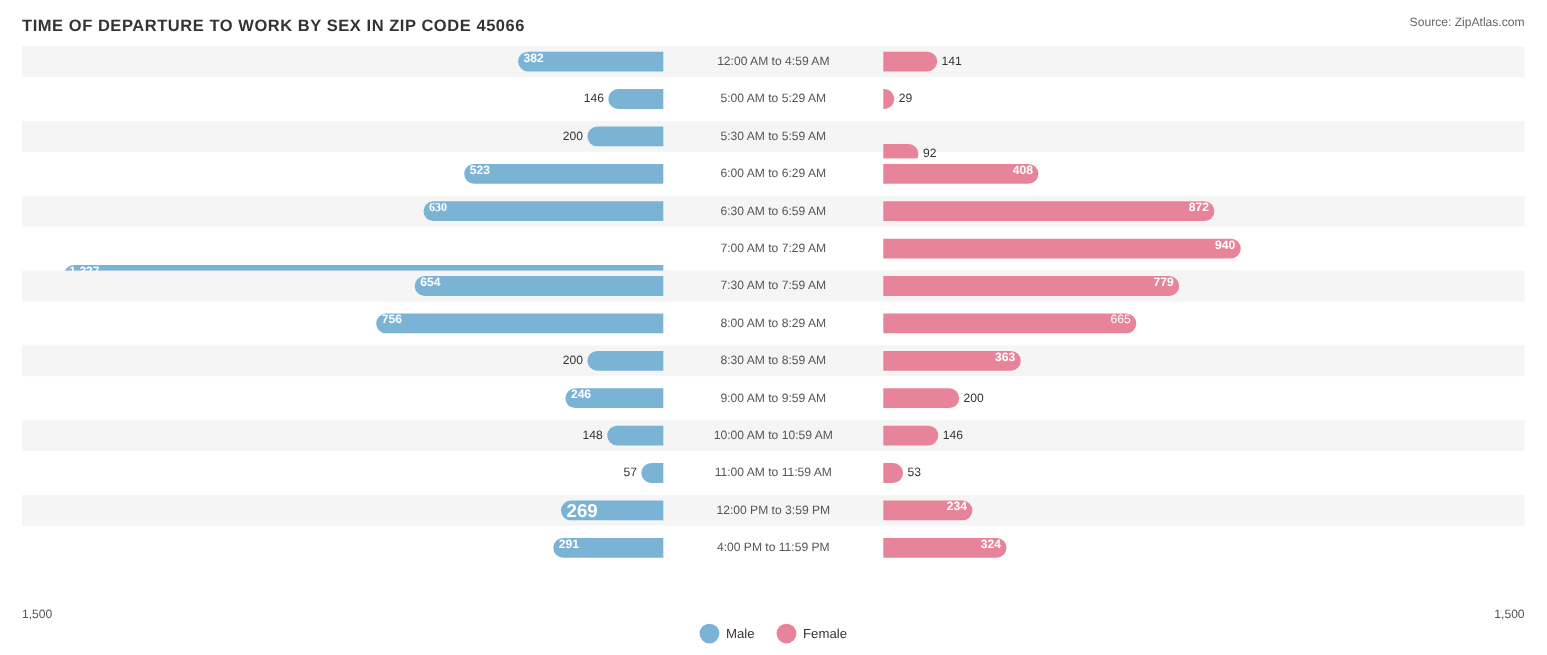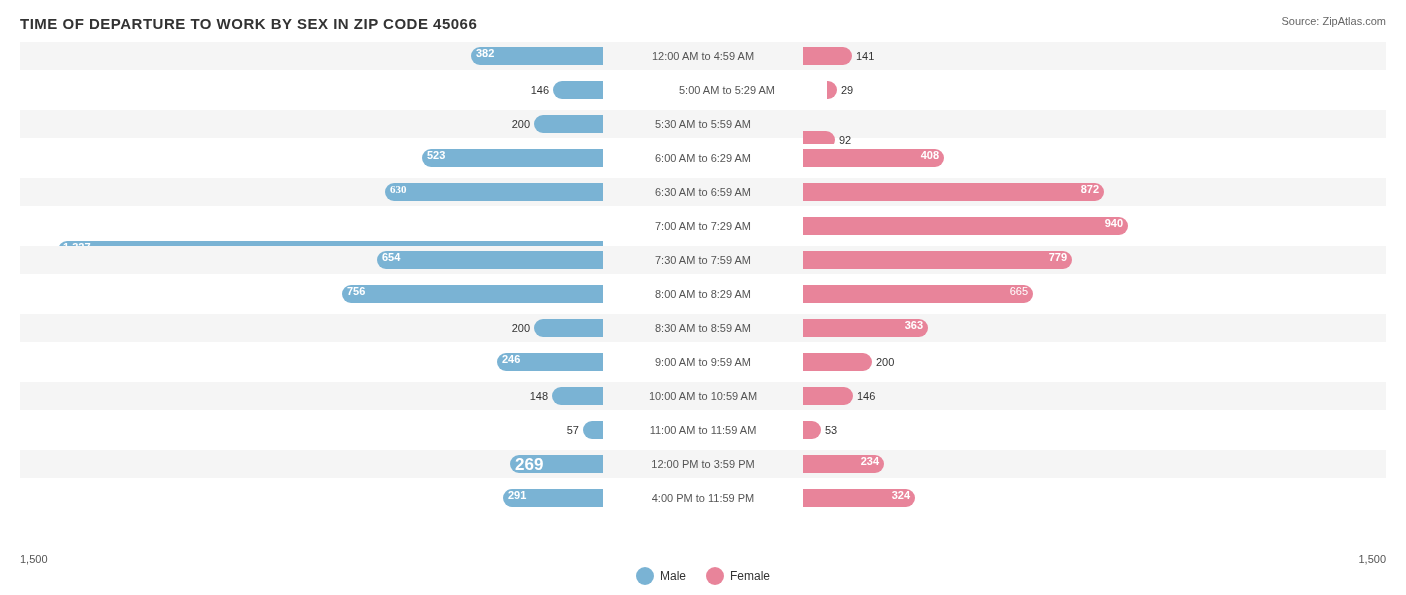--- a/index.html
+++ b/index.html
@@ -104,21 +104,21 @@
         <div style="width: 583px; height: 100%; position: relative; display: flex; align-items: center; flex-shrink: 0;">
           <span style="position: absolute; left: 53px; font-size: 11px; color: rgb(51, 51, 51); white-space: nowrap;">141</span>
           <div style="position: absolute; left: 0px; width: 49px; height: 18px; background: rgb(232, 132, 154); border-radius: 0px 9px 9px 0px; top: 50%; transform: translateY(-50%);"></div>
         </div>
       </div>
       <div class="row" style="display: flex; align-items: center; height: 28px; position: relative; background: rgb(255, 255, 255);">
         <div style="width: 583px; height: 100%; position: relative; display: flex; align-items: center; flex-shrink: 0;">
           <span style="position: absolute; right: 54px; font-size: 11px; color: rgb(51, 51, 51); white-space: nowrap;">146</span>
           <div style="position: absolute; right: 0px; width: 50px; height: 18px; background: rgb(122, 179, 212); border-radius: 9px 0px 0px 9px; top: 50%; transform: translateY(-50%);"></div>
         </div>
-        <div style="width: 200px; text-align: center; font-size: 11px; color: rgb(85, 85, 85); white-space: nowrap; flex-shrink: 0; z-index: 2; margin-left: 24px;">5:00 AM to 5:29 AM</div>
+        <div style="width: 200px; text-align: center; font-size: 11px; color: rgb(85, 85, 85); white-space: nowrap; flex-shrink: 0; z-index: 2;">5:00 AM to 5:29 AM</div>
         <div style="width: 583px; height: 100%; position: relative; display: flex; align-items: center; flex-shrink: 0;">
           <span style="position: absolute; left: 14px; font-size: 11px; color: rgb(51, 51, 51); white-space: nowrap;">29</span>
           <div style="position: absolute; left: 0px; width: 10px; height: 18px; background: rgb(232, 132, 154); border-radius: 0px 9px 9px 0px; top: 50%; transform: translateY(-50%);"></div>
         </div>
       </div>
       <div class="row" style="display: flex; align-items: center; height: 28px; position: relative; background: rgb(245, 245, 245);">
         <div style="width: 583px; height: 100%; position: relative; display: flex; align-items: center; flex-shrink: 0;">
           <span style="position: absolute; right: 73px; font-size: 11px; color: rgb(51, 51, 51); white-space: nowrap;">200</span>
           <div style="position: absolute; right: 0px; width: 69px; height: 18px; background: rgb(122, 179, 212); border-radius: 9px 0px 0px 9px; top: 50%; transform: translateY(-50%);"></div>
         </div>
@@ -200,21 +200,21 @@
         </div>
         <div style="width: 200px; text-align: center; font-size: 11px; color: rgb(85, 85, 85); white-space: nowrap; flex-shrink: 0; z-index: 2;">8:30 AM to 8:59 AM</div>
         <div style="width: 583px; height: 100%; position: relative; display: flex; align-items: center; flex-shrink: 0;">
           <div style="position: absolute; left: 0px; width: 125px; height: 18px; background: rgb(232, 132, 154); border-radius: 0px 9px 9px 0px; top: 50%; transform: translateY(-50%);">
             <span style="position: absolute; right: 5px; font-size: 11px; color: rgb(255, 255, 255); white-space: nowrap; font-weight: bold; z-index: 3;">363</span>
           </div>
         </div>
       </div>
       <div class="row" style="display: flex; align-items: center; height: 28px; position: relative; background: rgb(255, 255, 255);">
         <div style="width: 583px; height: 100%; position: relative; display: flex; align-items: center; flex-shrink: 0;">
-          <div style="position: absolute; right: 0px; width: 106px; height: 18px; background: rgb(122, 179, 212); border-radius: 9px 0px 0px 9px; top: 50%; transform: translateY(-50%);">
+          <div style="position: absolute; right: 0px; width: 89px; height: 18px; background: rgb(122, 179, 212); border-radius: 9px 0px 0px 9px; top: 50%; transform: translateY(-50%);">
             <span style="position: absolute; left: 5px; font-size: 11px; color: rgb(255, 255, 255); white-space: nowrap; font-weight: bold; z-index: 3;">246</span>
           </div>
         </div>
         <div style="width: 200px; text-align: center; font-size: 11px; color: rgb(85, 85, 85); white-space: nowrap; flex-shrink: 0; z-index: 2;">9:00 AM to 9:59 AM</div>
         <div style="width: 583px; height: 100%; position: relative; display: flex; align-items: center; flex-shrink: 0;">
           <span style="position: absolute; left: 73px; font-size: 11px; color: rgb(51, 51, 51); white-space: nowrap;">200</span>
           <div style="position: absolute; left: 0px; width: 69px; height: 18px; background: rgb(232, 132, 154); border-radius: 0px 9px 9px 0px; top: 50%; transform: translateY(-50%);"></div>
         </div>
       </div>
       <div class="row" style="display: flex; align-items: center; height: 28px; position: relative; background: rgb(245, 245, 245);">

